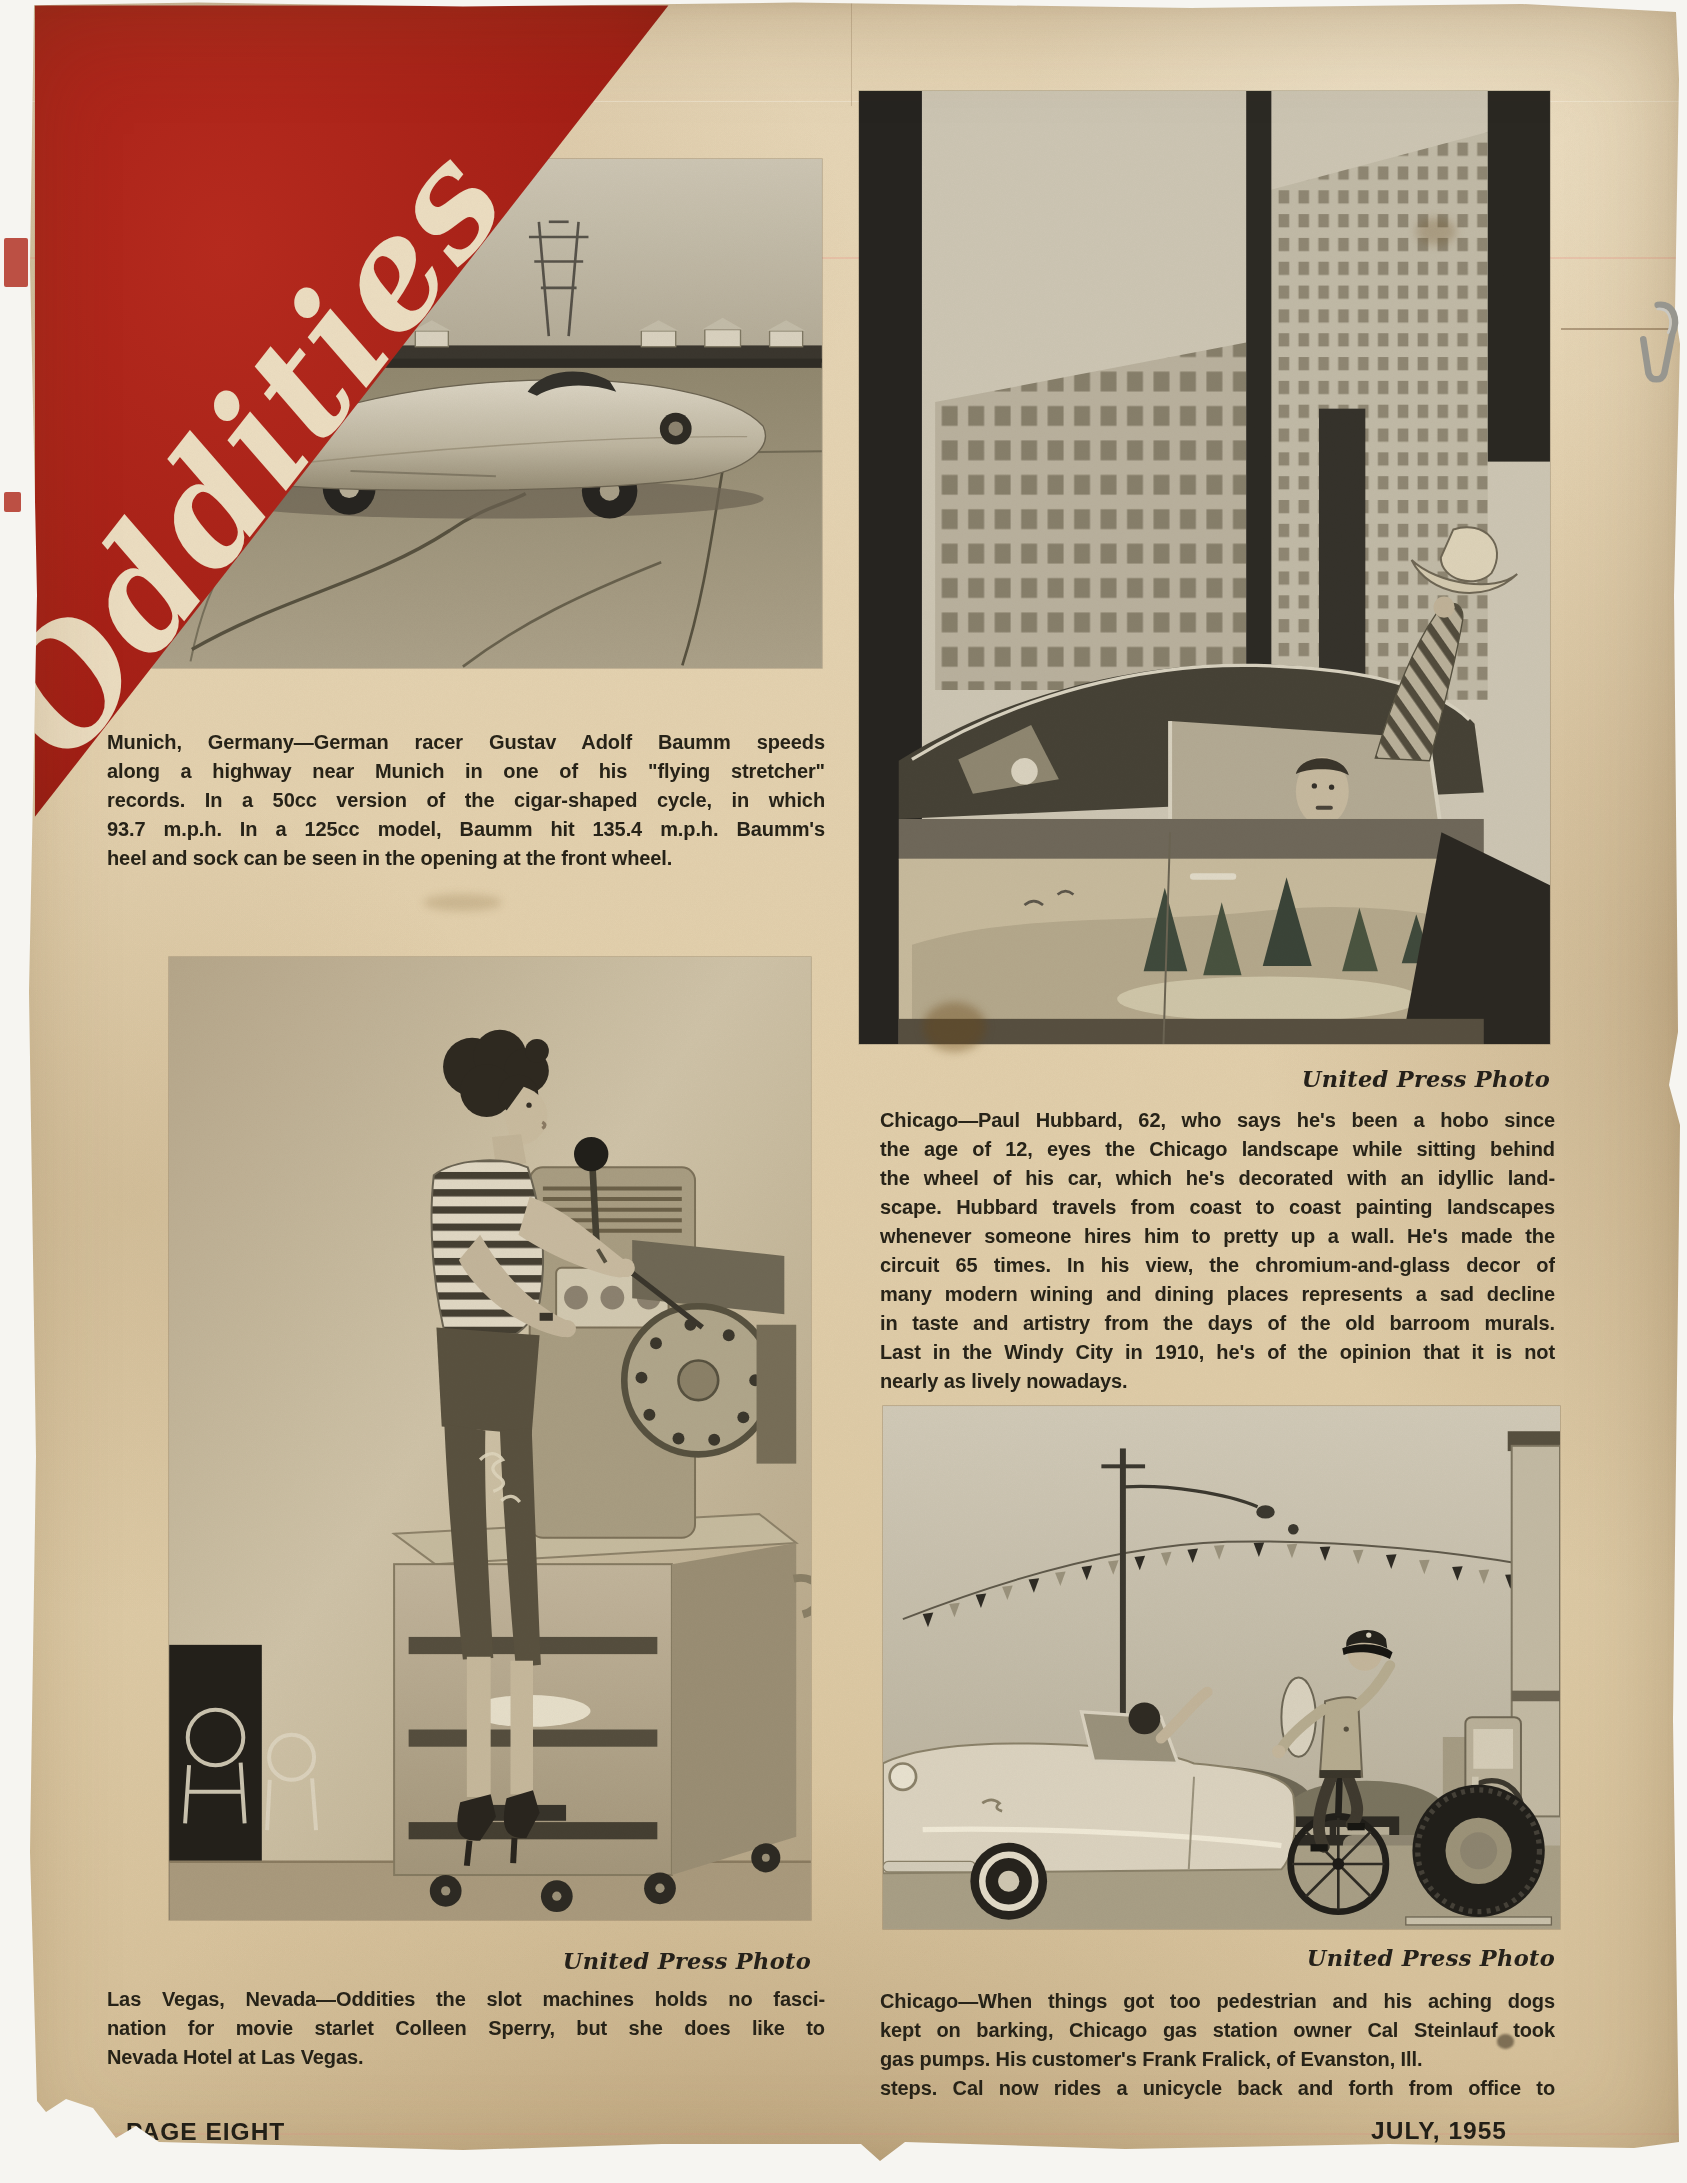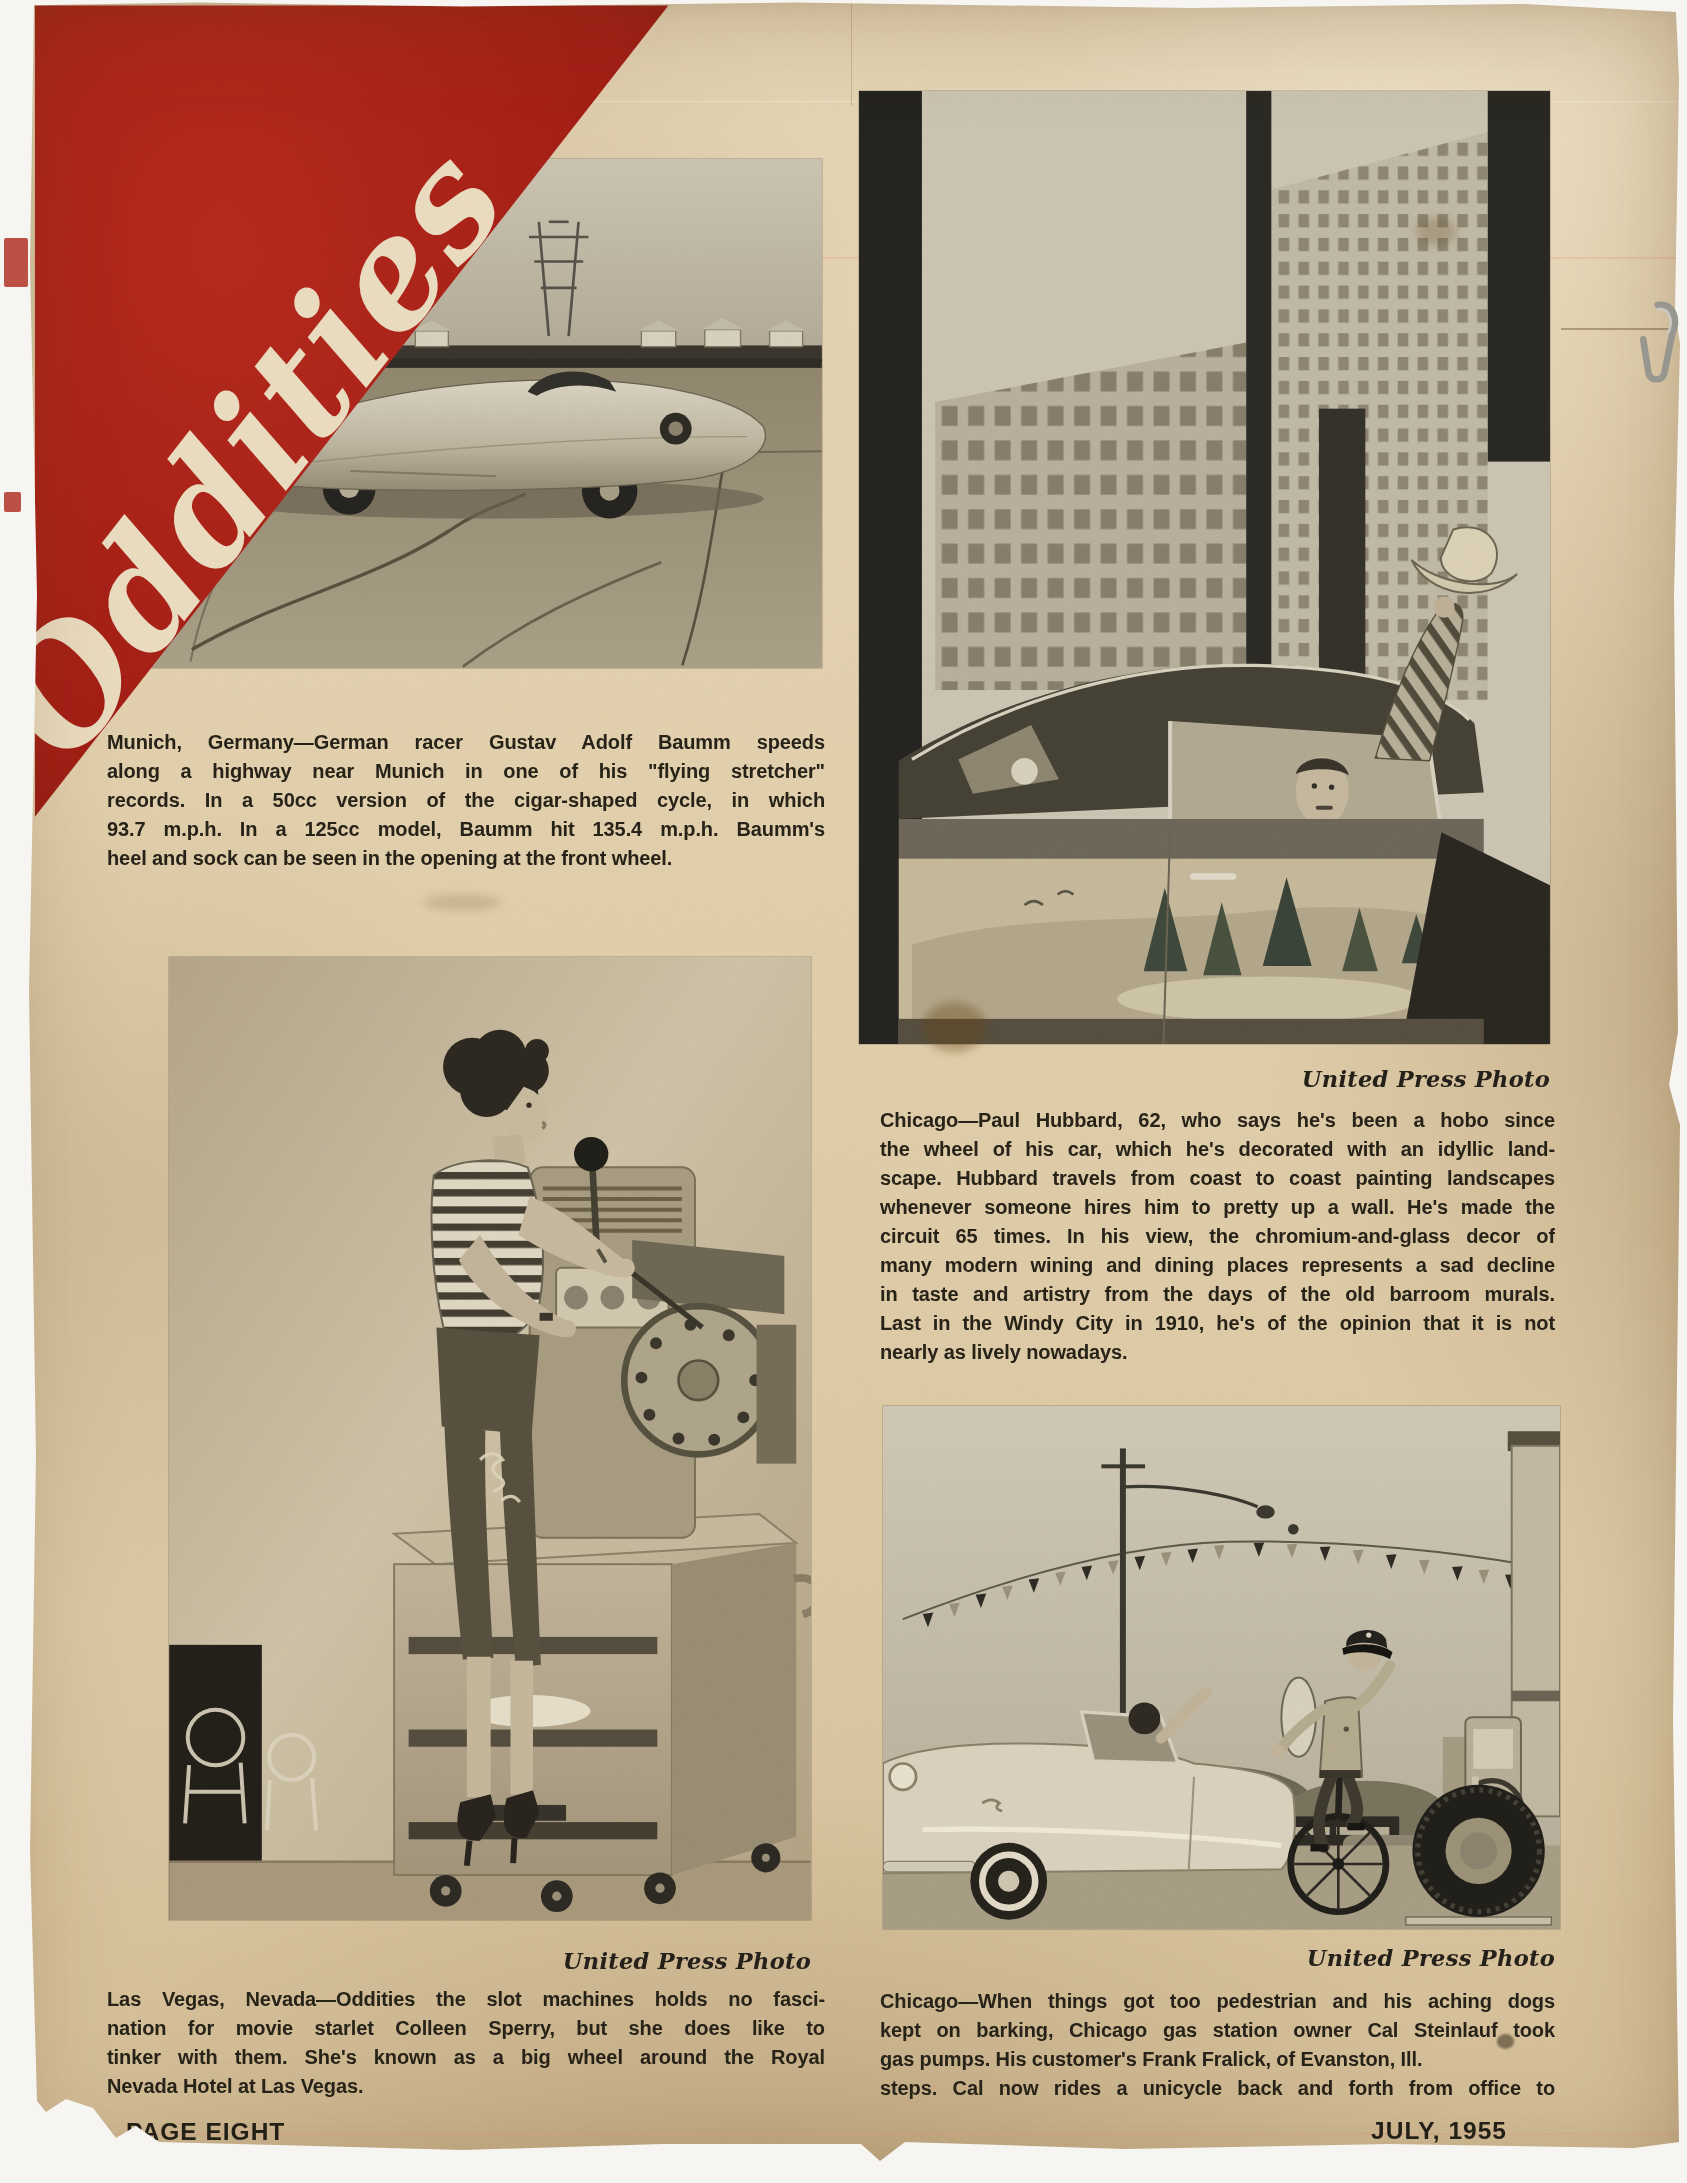--- a/index.html
+++ b/index.html
@@ -439,34 +439,34 @@
   <div class="body-col" style="left:107px;top:728px;width:718px">
     <div class="jl">Munich, Germany—German racer Gustav Adolf Baumm speeds</div>
     <div class="jl">along a highway near Munich in one of his "flying stretcher"</div>
     <div class="jl">records. In a 50cc version of the cigar-shaped cycle, in which</div>
     <div class="jl">93.7 m.p.h. In a 125cc model, Baumm hit 135.4 m.p.h. Baumm's</div>
     <div class="jl last">heel and sock can be seen in the opening at the front wheel.</div>
   </div>
 
   <div class="body-col" style="left:880px;top:1106px;width:675px">
     <div class="jl">Chicago—Paul Hubbard, 62, who says he's been a hobo since</div>
+    <div class="jl">the age of 12, eyes the Chicago landscape while sitting behind</div>
     <div class="jl">the wheel of his car, which he's decorated with an idyllic land-</div>
     <div class="jl">scape. Hubbard travels from coast to coast painting landscapes</div>
     <div class="jl">whenever someone hires him to pretty up a wall. He's made the</div>
     <div class="jl">circuit 65 times. In his view, the chromium-and-glass decor of</div>
     <div class="jl">many modern wining and dining places represents a sad decline</div>
     <div class="jl">in taste and artistry from the days of the old barroom murals.</div>
     <div class="jl">Last in the Windy City in 1910, he's of the opinion that it is not</div>
     <div class="jl last">nearly as lively nowadays.</div>
   </div>
 
   <div class="body-col" style="left:107px;top:1985px;width:718px">
     <div class="jl">Las Vegas, Nevada—Oddities the slot machines holds no fasci-</div>
     <div class="jl">nation for movie starlet Colleen Sperry, but she does like to</div>
-    <div class="jl">tinker with them. She's known as a big wheel around the Royal</div>
     <div class="jl last">Nevada Hotel at Las Vegas.</div>
   </div>
 
   <div class="body-col" style="left:880px;top:1987px;width:675px">
     <div class="jl">Chicago—When things got too pedestrian and his aching dogs</div>
     <div class="jl">kept on barking, Chicago gas station owner Cal Steinlauf took</div>
     <div class="jl last">gas pumps. His customer's Frank Fralick, of Evanston, Ill.</div>
     <div class="jl">steps. Cal now rides a unicycle back and forth from office to</div>
   </div>
 

